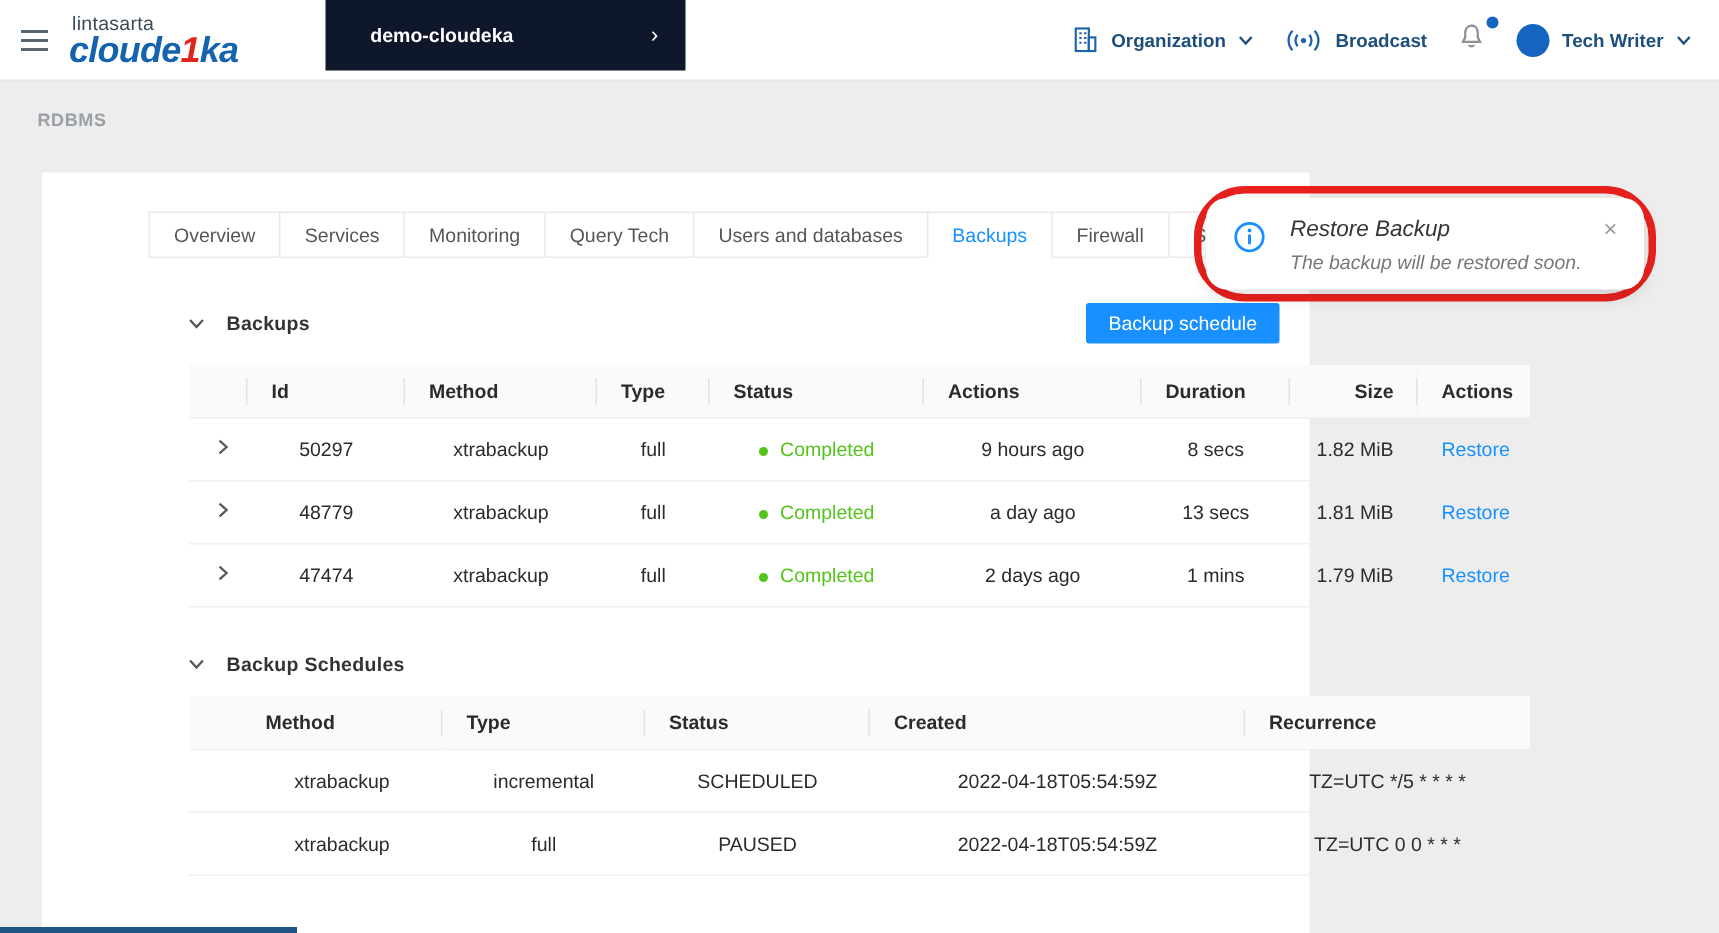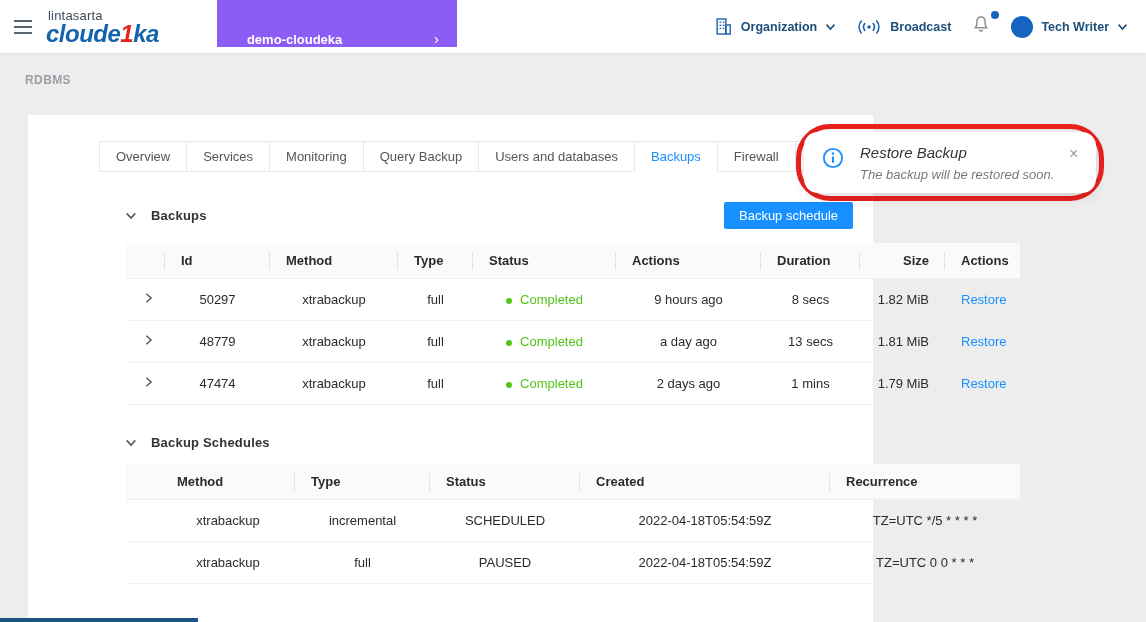--- a/index.html
+++ b/index.html
@@ -10,22 +10,22 @@
   }
   
   .topbar { position:absolute; top:0; left:0; width:1146px; height:53px;
     background:#ffffff; display:flex; align-items:center; box-shadow:0 1px 2px rgba(0,0,0,.06); z-index:5;}
   .hamburger { width:22px; margin-left:14px; cursor:pointer; }
   .hamburger span { display:block; width:18px; height:2px; background:#5b6770; margin:4px 0; }
   .logo { margin-left:10px; line-height:1; padding-top:2px; }
   .logo .lt { font-size:13px; color:#3d4b57; letter-spacing:.2px; display:block; margin-left:2px;}
   .logo .brand { font-size:24px; font-weight:bold; font-style:italic; color:#1463ae; letter-spacing:-.5px;}
   .logo .brand .accent { color:#e0261c; font-style:italic; }
-  .project-btn { margin-left:58px; width:240px; height:47px; background:#8b5cf6; color:#fff;
-    display:flex; align-items:flex-end; padding:0 18px 0 30px; cursor:pointer; align-self:flex-start;}
+  .project-btn { margin-left:58px; width:240px; height:47px; background:#0f172a; color:#fff;
+    display:flex; align-items:center; padding:0 18px 0 30px; cursor:pointer; align-self:flex-start;}
   .project-btn .plabel { font-size:13px; font-weight:bold; }
   .project-btn .pchev { margin-left:auto; font-size:15px; }
   .top-right { margin-left:auto; display:flex; align-items:center; gap:20px; padding-right:18px;justify-content:space-between; }
   .nav-item { display:flex; align-items:center; gap:8px; color:#1d4e7c; font-size:12.5px; font-weight:bold; cursor:pointer;}
   .nav-item svg { display:block; }
   .bell-wrap { position:relative; cursor:pointer; }
   .bell-dot { position:absolute; top:-3px; right:-8px; width:8px; height:8px; border-radius:50%; background:#1565c0; }
   .avatar { width:22px; height:22px; border-radius:50%; background:#1565c0; }
   
   .breadcrumb { position:absolute; top:73px; left:25px; font-size:12px; font-weight:bold;
@@ -146,21 +146,21 @@
 </div>
 
 <div class="breadcrumb">RDBMS</div>
 
 <div class="card">
 
   <div class="tabbar">
     <div class="tab">Overview</div>
     <div class="tab">Services</div>
     <div class="tab">Monitoring</div>
-    <div class="tab">Query Backup</div>
+    <div class="tab">Query Tech</div>
     <div class="tab">Users and databases</div>
     <div class="tab active">Backups</div>
     <div class="tab">Firewall</div>
     <div class="tab">Settings</div>
   </div>
 
   <div class="section-head">
     <span class="chev">
       <svg width="12" height="9" viewBox="0 0 14 10" fill="none" stroke="#555" stroke-width="1.8">
           <polyline points="2,2.5 7,8 12,2.5"></polyline>

